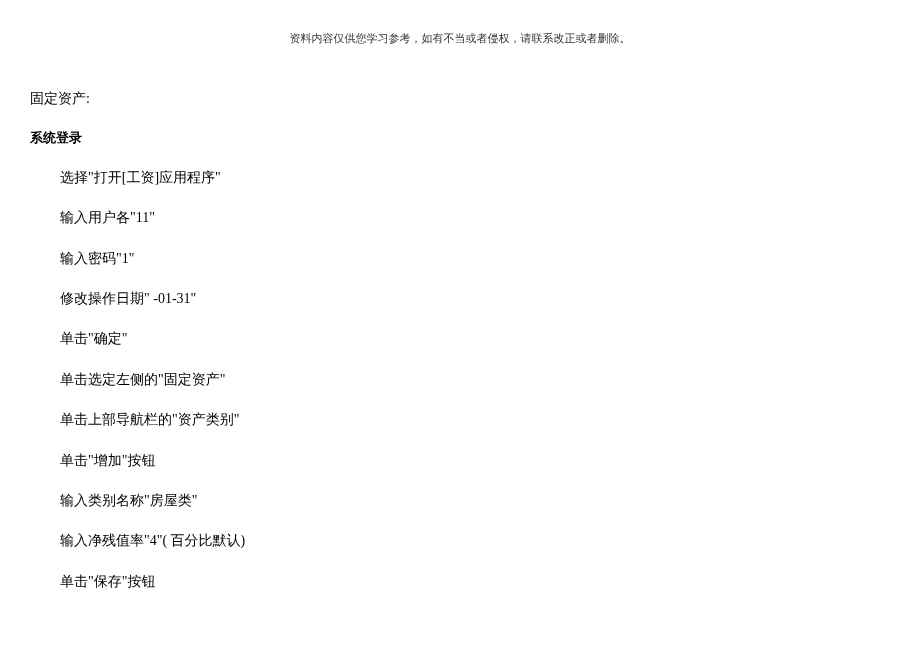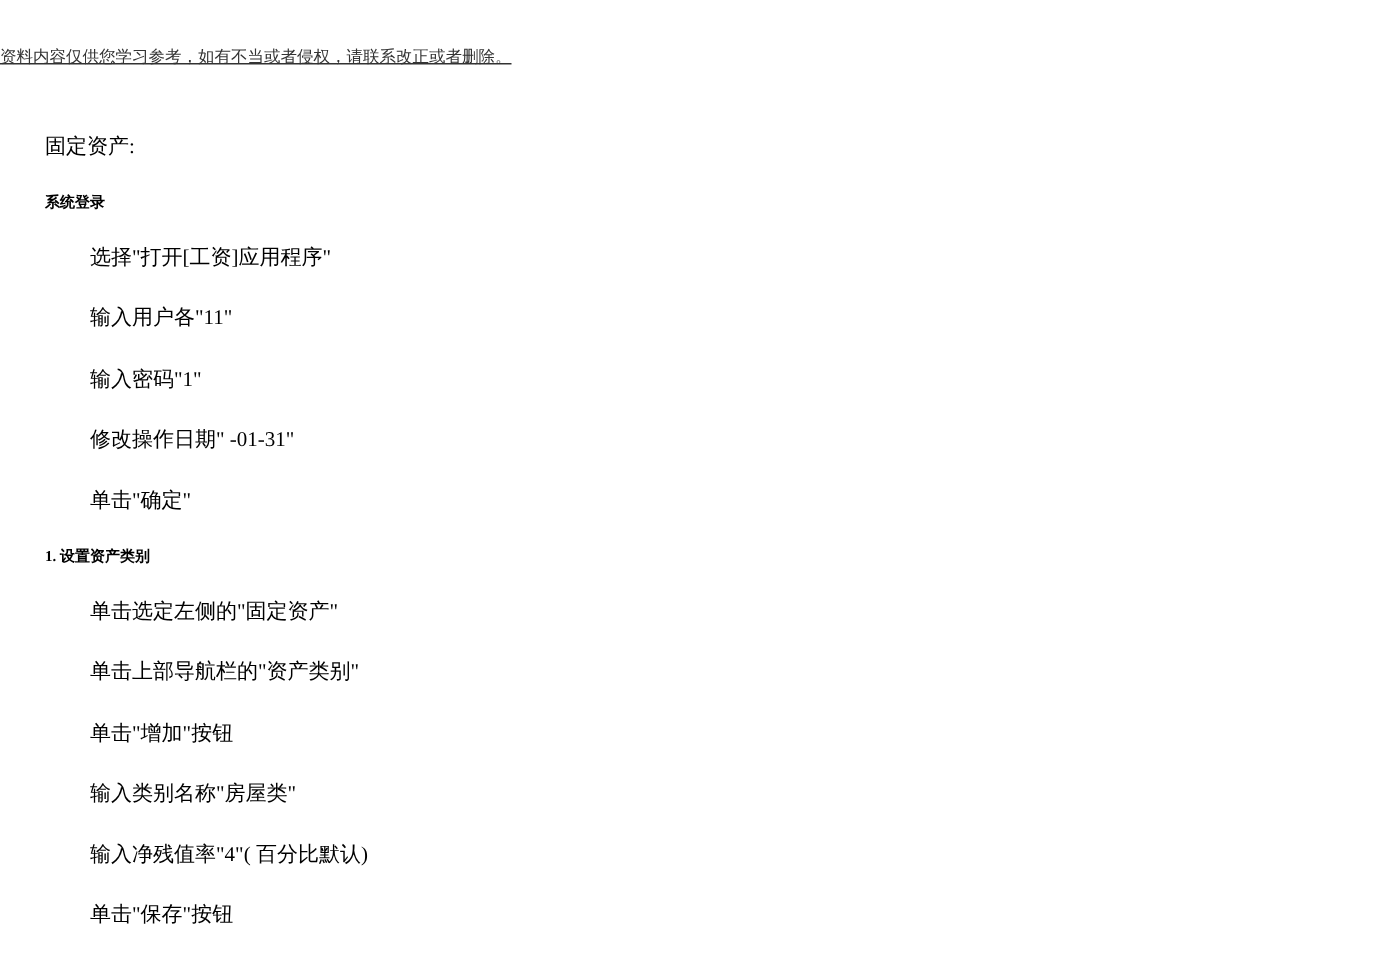--- a/index.html
+++ b/index.html
@@ -12,37 +12,37 @@
       height: 651px;
       background: #fff;
       font-family: "SimSun", "宋体", serif;
       font-size: 14px;
       line-height: 1.6;
       color: #000;
       position: relative;
       overflow: hidden;
     }
     .header-note {
+      text-align: center;
       font-size: 11px;
       color: #333;
       padding-top: 30px;
       padding-bottom: 40px;
-      text-decoration: underline;
     }
     .content {
       padding-left: 30px;
       padding-right: 30px;
     }
     .title-line {
       font-size: 14px;
       margin-bottom: 18px;
     }
     .section-title {
       font-weight: bold;
-      font-size: 10px;
+      font-size: 13px;
       margin-bottom: 18px;
     }
     .step {
       padding-left: 30px;
       font-size: 14px;
       margin-bottom: 18px;
     }
   </style>
 </head>
 <body>
@@ -52,21 +52,20 @@
 <div class="content">
   <div class="title-line">固定资产:</div>
 
   <div class="section-title">系统登录</div>
   <div class="step">选择"打开[工资]应用程序"</div>
   <div class="step">输入用户各"11"</div>
   <div class="step">输入密码"1"</div>
   <div class="step">修改操作日期" -01-31"</div>
   <div class="step">单击"确定"</div>
 
-  <div class="section-title">1. 设置资产类别</div>
   <div class="step">单击选定左侧的"固定资产"</div>
   <div class="step">单击上部导航栏的"资产类别"</div>
   <div class="step">单击"增加"按钮</div>
   <div class="step">输入类别名称"房屋类"</div>
   <div class="step">输入净残值率"4"( 百分比默认)</div>
   <div class="step">单击"保存"按钮</div>
 
 </div>
 
 </body></html>

